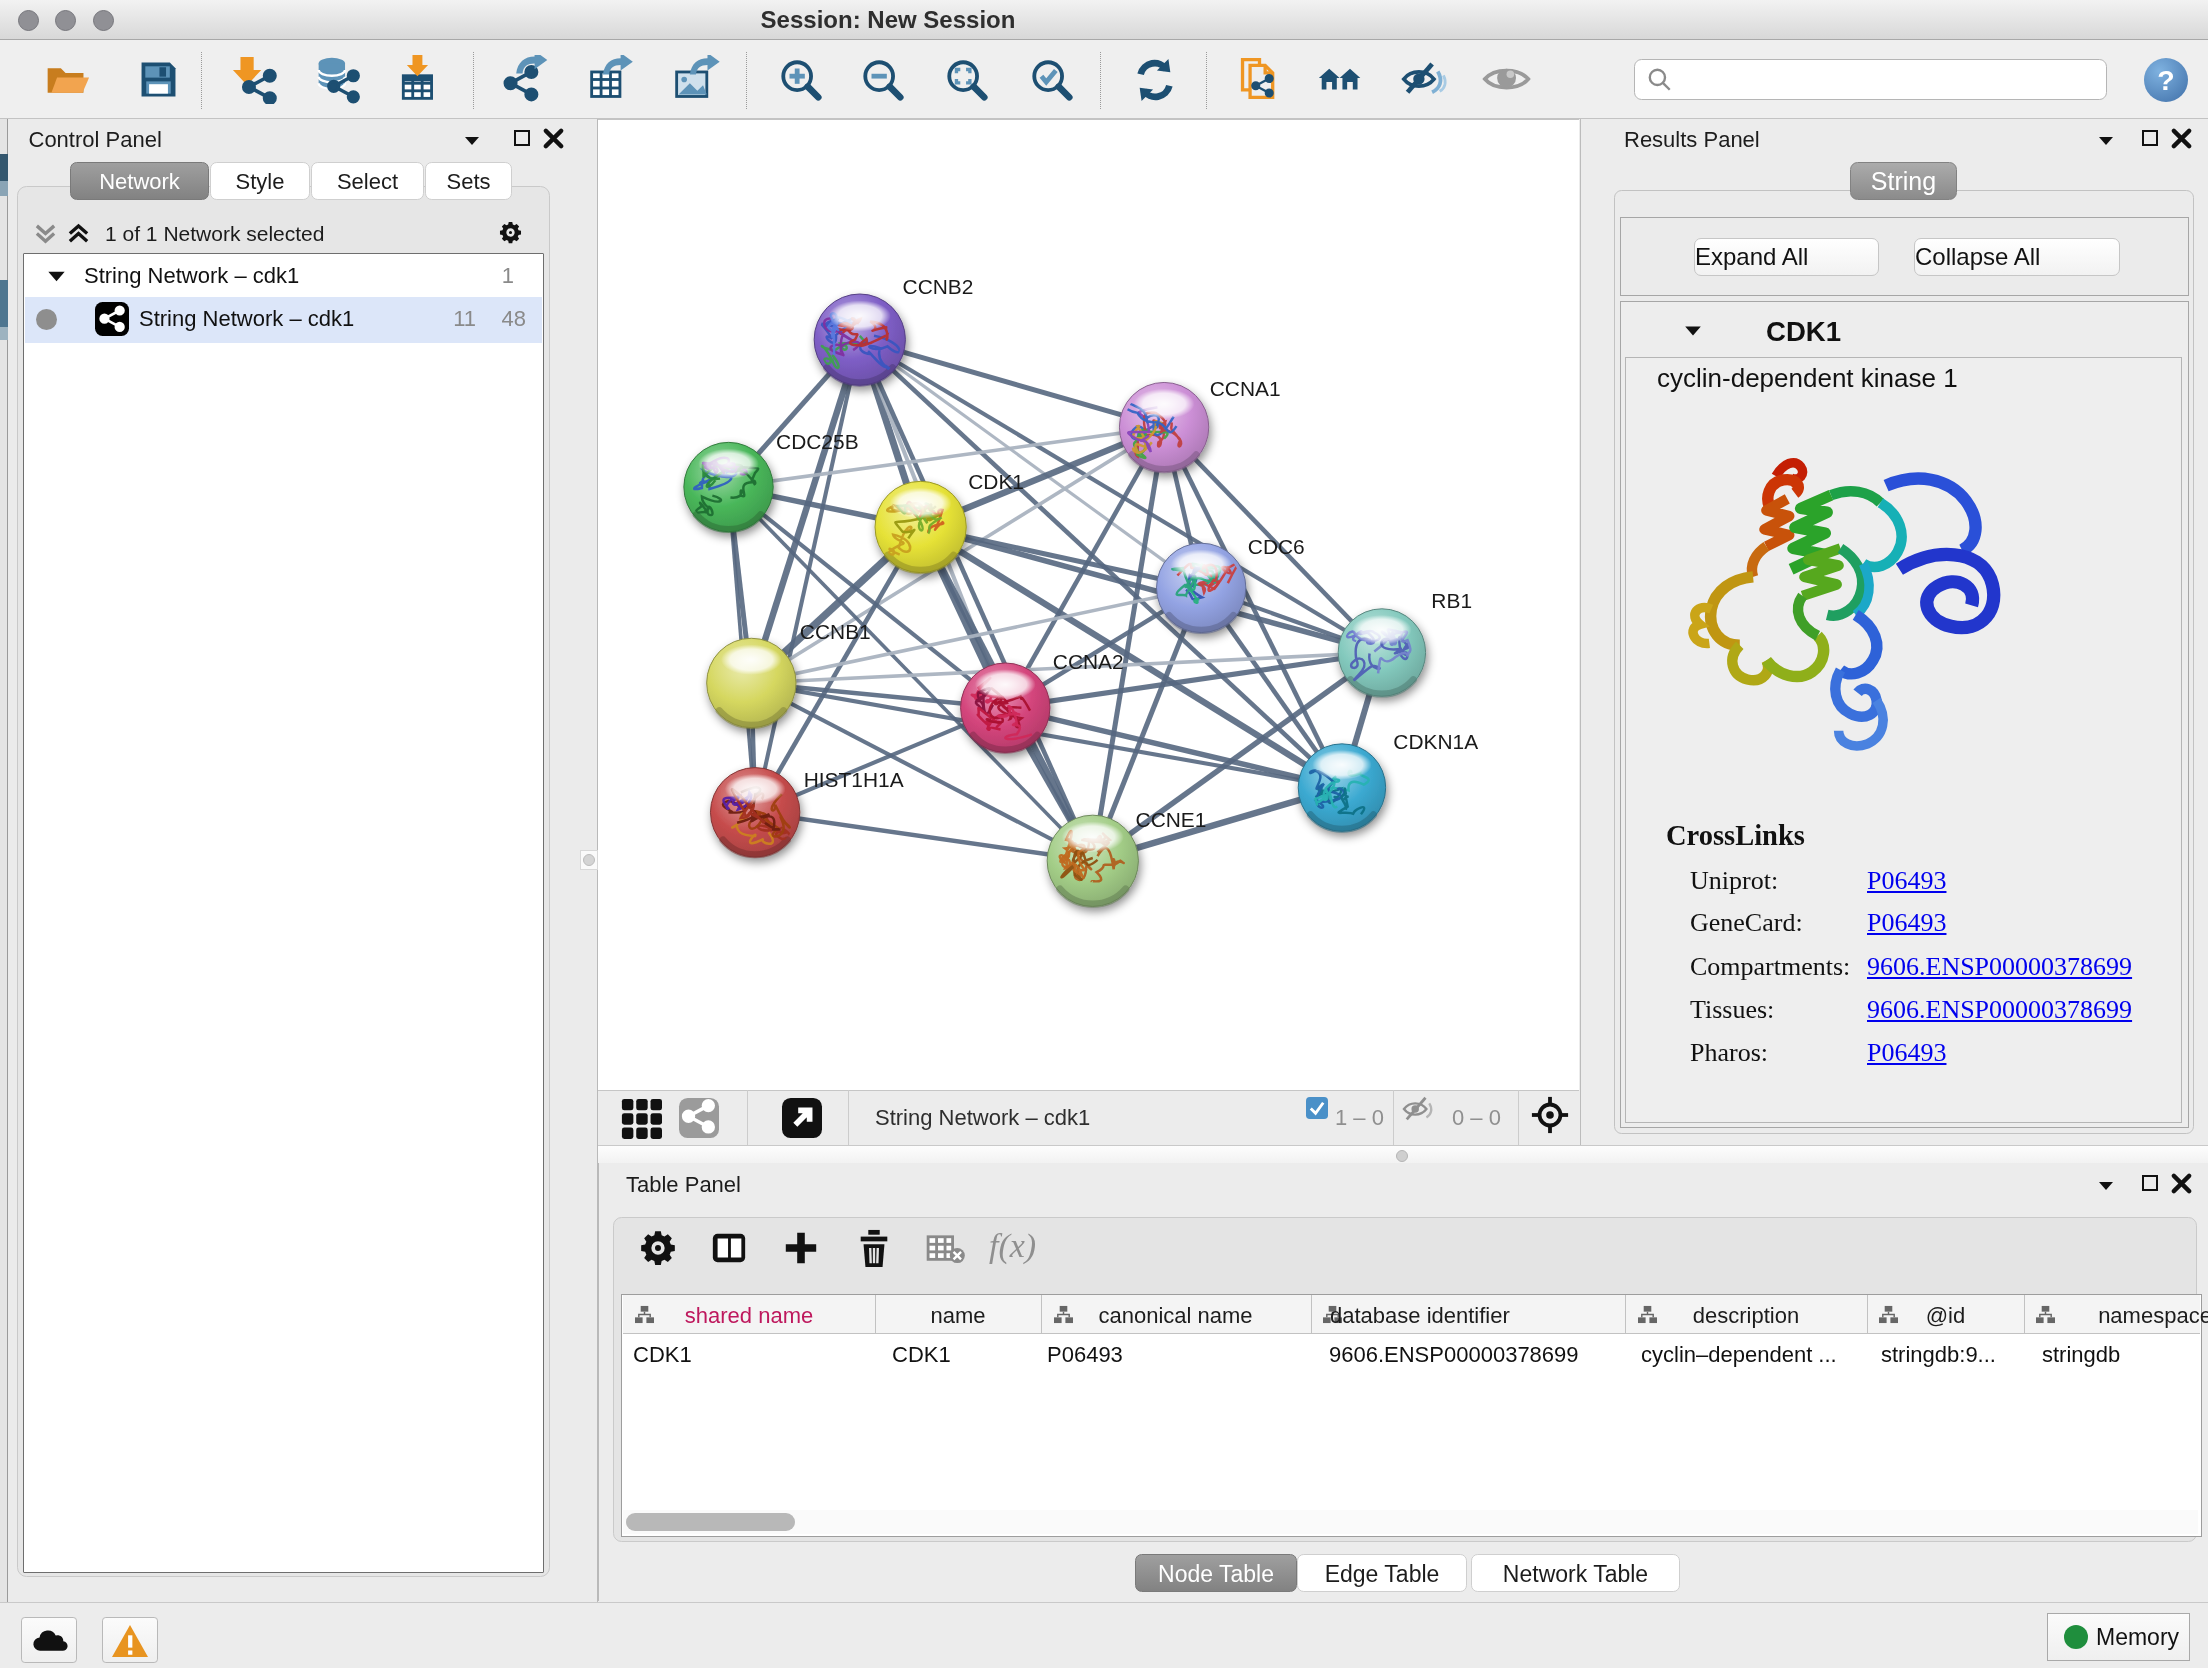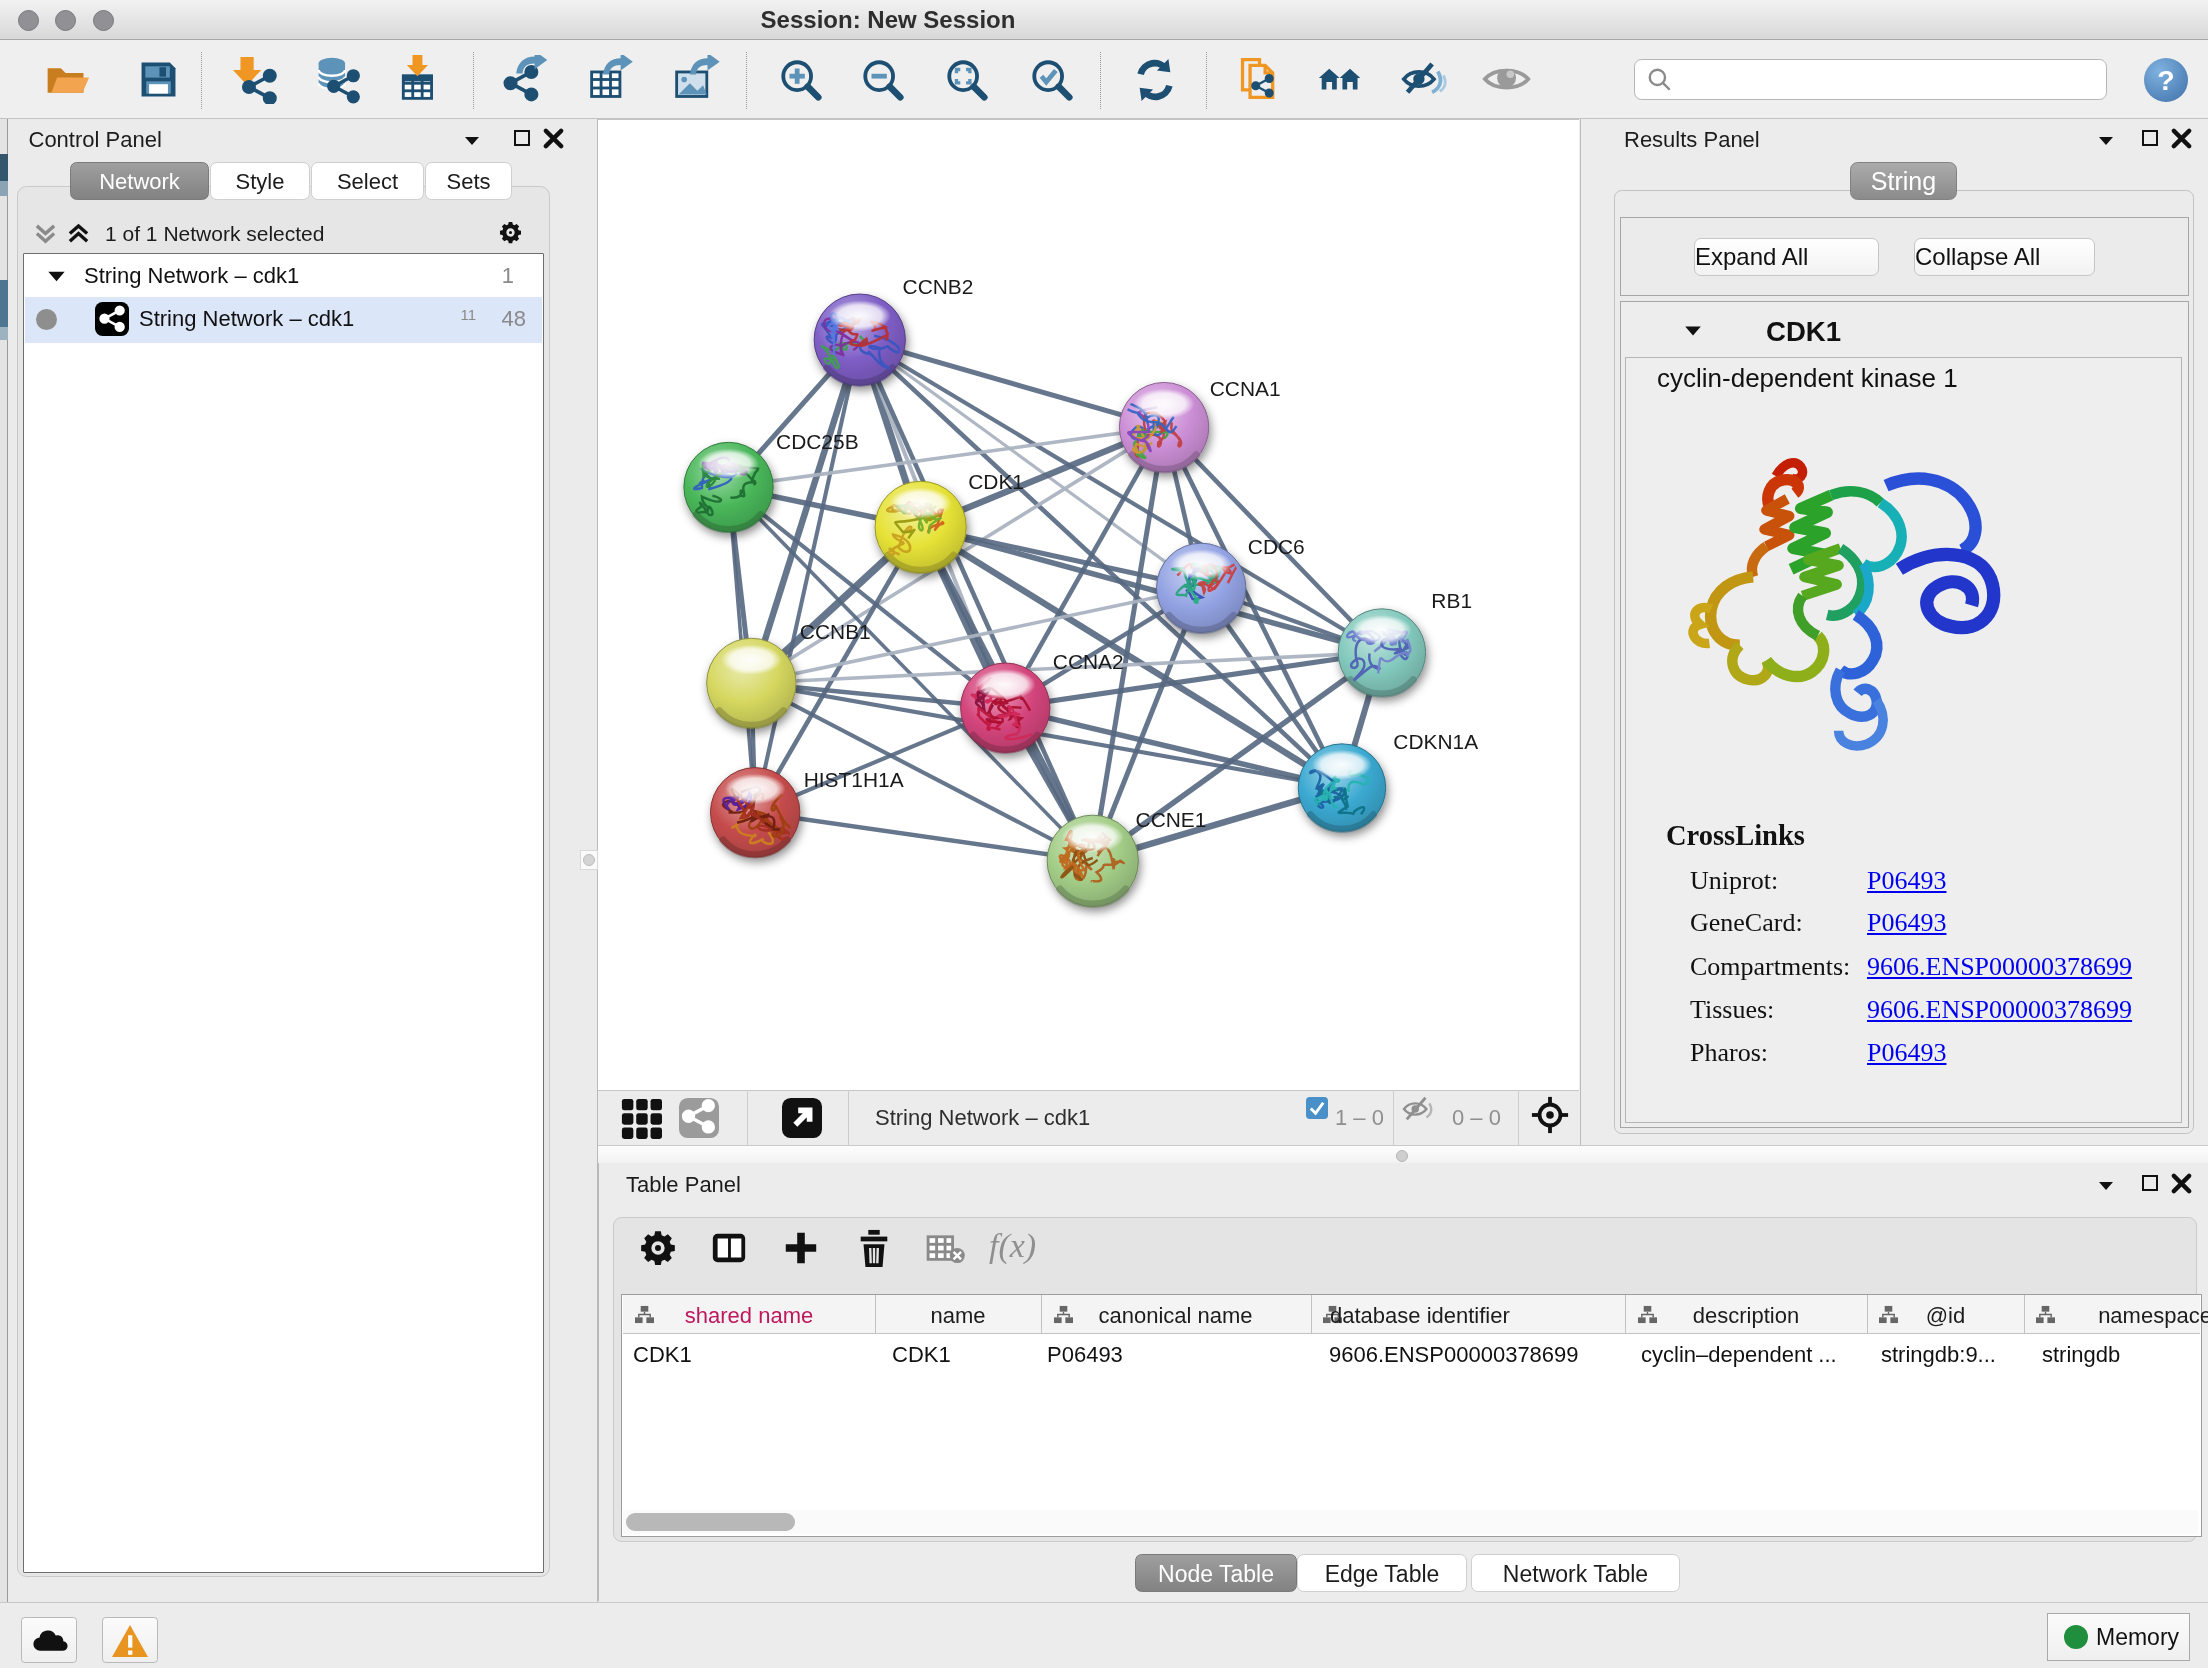--- a/index.html
+++ b/index.html
@@ -221,21 +221,21 @@
 <svg class="abs" style="left:95px;top:302px" width="34" height="34" viewBox="0 0 36 36">
     <g stroke="#ffffff" stroke-width="2.79" fill="#ffffff">
       <line x1="26.12" y1="9" x2="10" y2="17.68"></line>
       <line x1="10" y1="17.68" x2="26.12" y2="26.36"></line>
       <circle cx="26.12" cy="9" r="4.03"></circle>
       <circle cx="10" cy="17.68" r="4.03"></circle>
       <circle cx="26.12" cy="26.36" r="4.03"></circle>
     </g>
   </svg>
 <div class="abs" style="left:139px;top:306px;font-size:22px;color:#111">String Network – cdk1</div>
-<div class="abs" style="left:433px;top:306px;width:43px;text-align:right;font-size:15px;color:#8a8a8a">11</div>
+<div class="abs" style="left:433px;top:306px;width:43px;text-align:right;font-size:22px;color:#8a8a8a">11</div>
 <div class="abs" style="left:483px;top:306px;width:43px;text-align:right;font-size:22px;color:#8a8a8a">48</div>
 <div class="abs" style="left:598px;top:119px;width:981px;height:971px;background:#ffffff;border-top:1px solid #c3c3c3"></div>
 <svg width="981" height="971" viewBox="629 125 1031 1021" style="position:absolute;left:598px;top:119px">
     <defs>
       <radialGradient id="g0" cx="0.40" cy="0.32" r="0.80">
         <stop offset="0" stop-color="#beaee2"></stop>
         <stop offset="0.5" stop-color="#7e5ec6"></stop>
         <stop offset="1" stop-color="#654b9e"></stop>
       </radialGradient>
       <clipPath id="c0">
@@ -591,21 +591,21 @@
     <path d="M2,5 L16,5 L9,13 Z" fill="#111"></path>
   </svg>
 <div class="abs" style="left:2142px;top:130px;width:16px;height:16px;border:2.4px solid #111"></div>
 <svg class="abs" style="left:2171px;top:128px" width="21" height="21" viewBox="0 0 22 22">
     <path d="M3,3 L19,19 M19,3 L3,19" stroke="#111" stroke-width="4.5" stroke-linecap="round"></path>
   </svg>
 <div class="abs" style="left:1614px;top:190px;width:580px;height:944px;background:#ebebeb;border:1px solid #c2c2c2;border-radius:7.6px"></div>
 <div class="abs" style="left:1850px;top:162px;width:107px;height:38px;background:linear-gradient(#ababab,#8b8b8b);border:1px solid #828282;border-radius:7.6px;color:#fff;font-size:25px;text-align:center;line-height:36px">String</div>
 <div class="abs" style="left:1620px;top:217px;width:569px;height:79px;border:1px solid #a6a6a6;background:#ebebeb"></div>
 <div class="btn" style="left:1694px;top:238px;width:185px;height:38px;line-height:36px">Expand All</div>
-<div class="btn" style="left:1914px;top:238px;width:181px;height:38px;line-height:36px">Collapse All</div>
+<div class="btn" style="left:1914px;top:238px;width:206px;height:38px;line-height:36px">Collapse All</div>
 <div class="abs" style="left:1620px;top:301px;width:569px;height:827px;border:1px solid #a6a6a6;background:#ededed"></div>
 <svg style="position:absolute;left:1683px;top:321px" width="20" height="20" viewBox="0 0 18 18">
     <path d="M2,5 L16,5 L9,13 Z" fill="#111"></path>
   </svg>
 <div class="abs" style="left:1766px;top:316px;font-size:27.6px;font-weight:bold;color:#111">CDK1</div>
 <div class="abs" style="left:1625px;top:357px;width:557px;height:766px;border:1px solid #b5b5b5;background:#eeeeee"></div>
 <div class="abs" style="left:1657px;top:363px;font-size:26px;color:#111">cyclin‑dependent kinase 1</div>
 <svg width="380" height="314" viewBox="0 0 400 330" style="position:absolute;left:1660px;top:455px">
     <path d="M122,22 C130,8 142,4 148,12 C154,20 146,28 138,24" fill="none" stroke="#c41e04" stroke-width="10"></path>
     <path d="M118,60 C108,44 116,28 130,26 C144,24 150,34 142,40" fill="none" stroke="#cc3505" stroke-width="12"></path>

